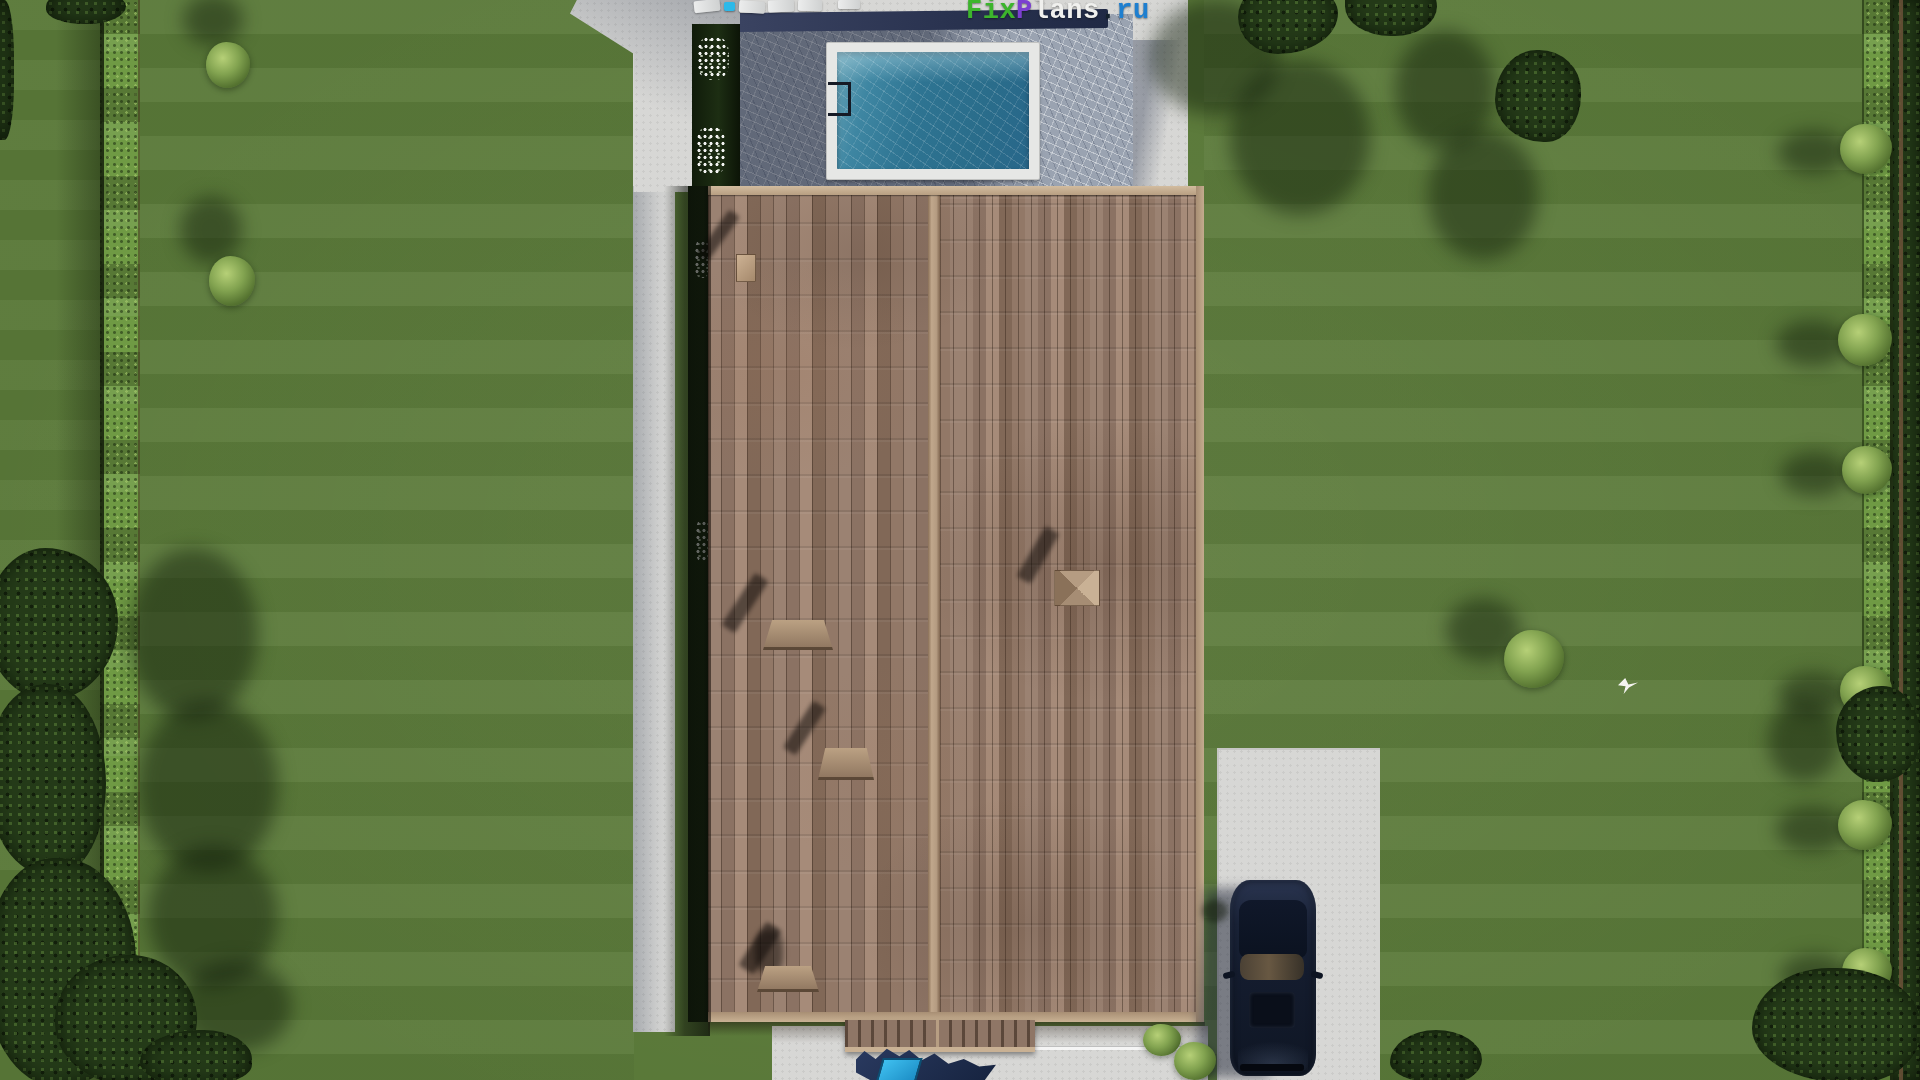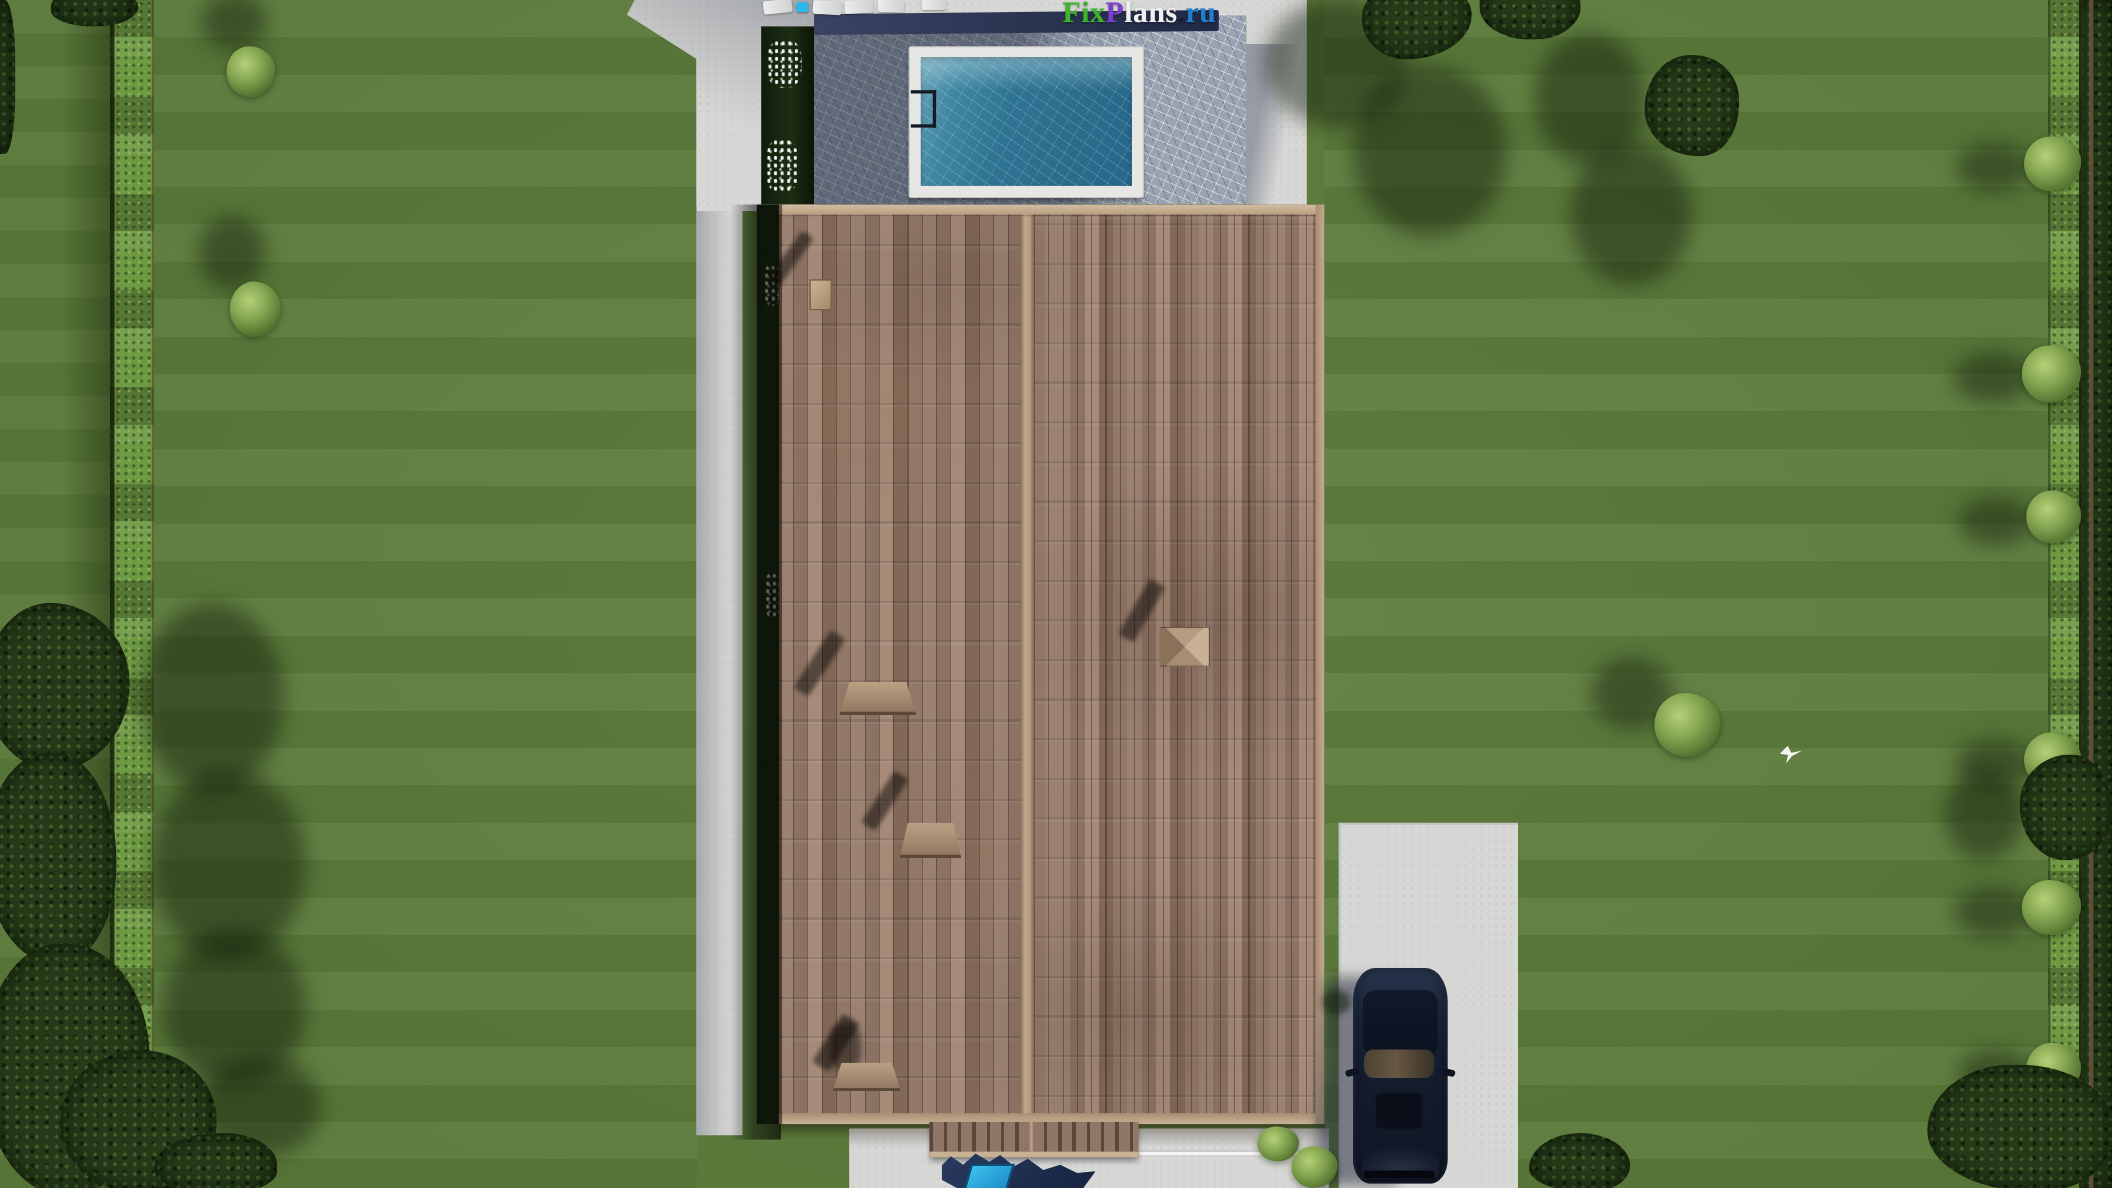--- a/index.html
+++ b/index.html
@@ -1,16 +1,16 @@
 <!DOCTYPE html>
 <html><head>
 <meta charset="utf-8">
 <style>
   html,body{margin:0;padding:0;background:#2c3a22;}
-  #scene{position:relative;width:1920px;height:1080px;overflow:hidden;background:#597838;font-family:Liberation Serif, serif;}
+  #scene{position:relative;width:1920px;height:1080px;overflow:hidden;background:#597838;font-family:Liberation Mono, monospace;}
   .a{position:absolute;}
   .conc{background-color:#d7d7d5;background-image:radial-gradient(rgba(0,0,0,.055) 1px,transparent 1.4px);background-size:7px 7px;}
   .canopy{background-color:#243a18;background-image:radial-gradient(rgba(98,138,62,.5) 1.4px,transparent 1.9px),radial-gradient(rgba(8,16,5,.65) 1.6px,transparent 2.2px);background-size:9px 9px,13px 13px;box-shadow:inset 0 0 20px rgba(4,9,2,.75);}
   .shadowblob{background:rgba(16,28,9,.46);filter:blur(9px);border-radius:50%;}
   .bush{background:radial-gradient(circle at 38% 35%,#b6d077,#82a350 40%,#567431 72%,#3a5520 100%);border-radius:46% 54% 52% 48%/50% 46% 54% 50%;box-shadow:0 2px 6px rgba(10,20,5,.4);}
   .hedge{background-color:#6f9a44;background-image:radial-gradient(rgba(20,34,10,.5) 1.2px,transparent 1.7px),radial-gradient(rgba(170,205,110,.55) 1px,transparent 1.5px),repeating-linear-gradient(180deg,rgba(0,0,0,.22) 0 34px,rgba(255,255,255,.06) 34px 52px,transparent 52px 88px);background-size:7px 7px,9px 9px,auto;}
   .streak{background:rgba(12,8,5,.52);filter:blur(2px);border-radius:3px;}
   .skylight{background:linear-gradient(180deg,#bba183,#8d745e);clip-path:polygon(13% 0,87% 0,100% 100%,0 100%);box-shadow:inset 0 -3px 0 rgba(50,34,22,.55);}
   .slopeL,.slopeR{background-color:#967d6c;background-image:
     repeating-linear-gradient(180deg,rgba(0,0,0,.10) 0 2px,rgba(255,255,255,.05) 2px 4px,transparent 4px 36px),

